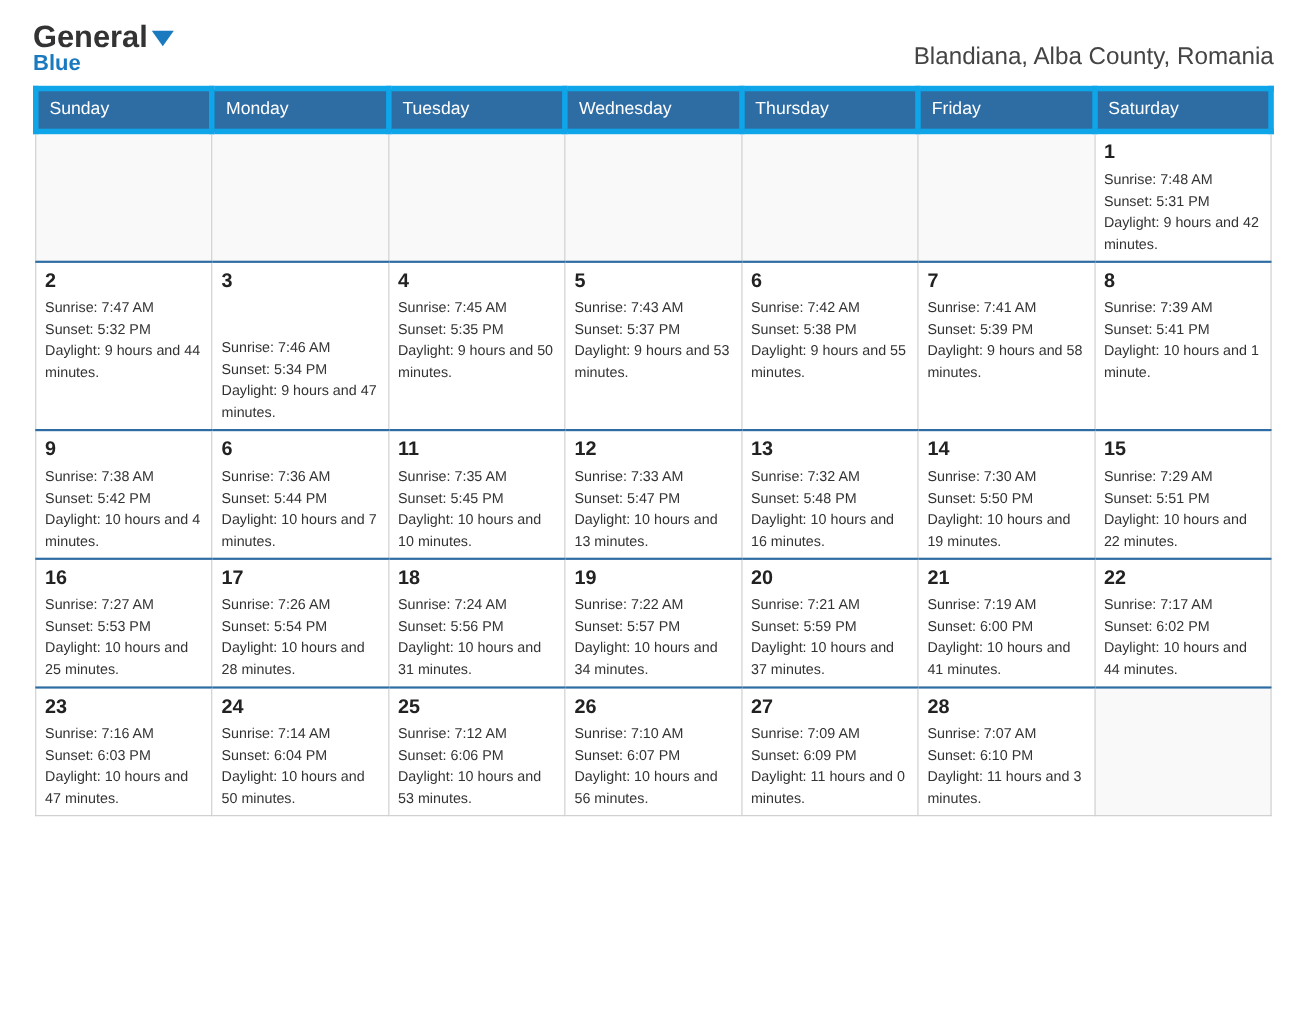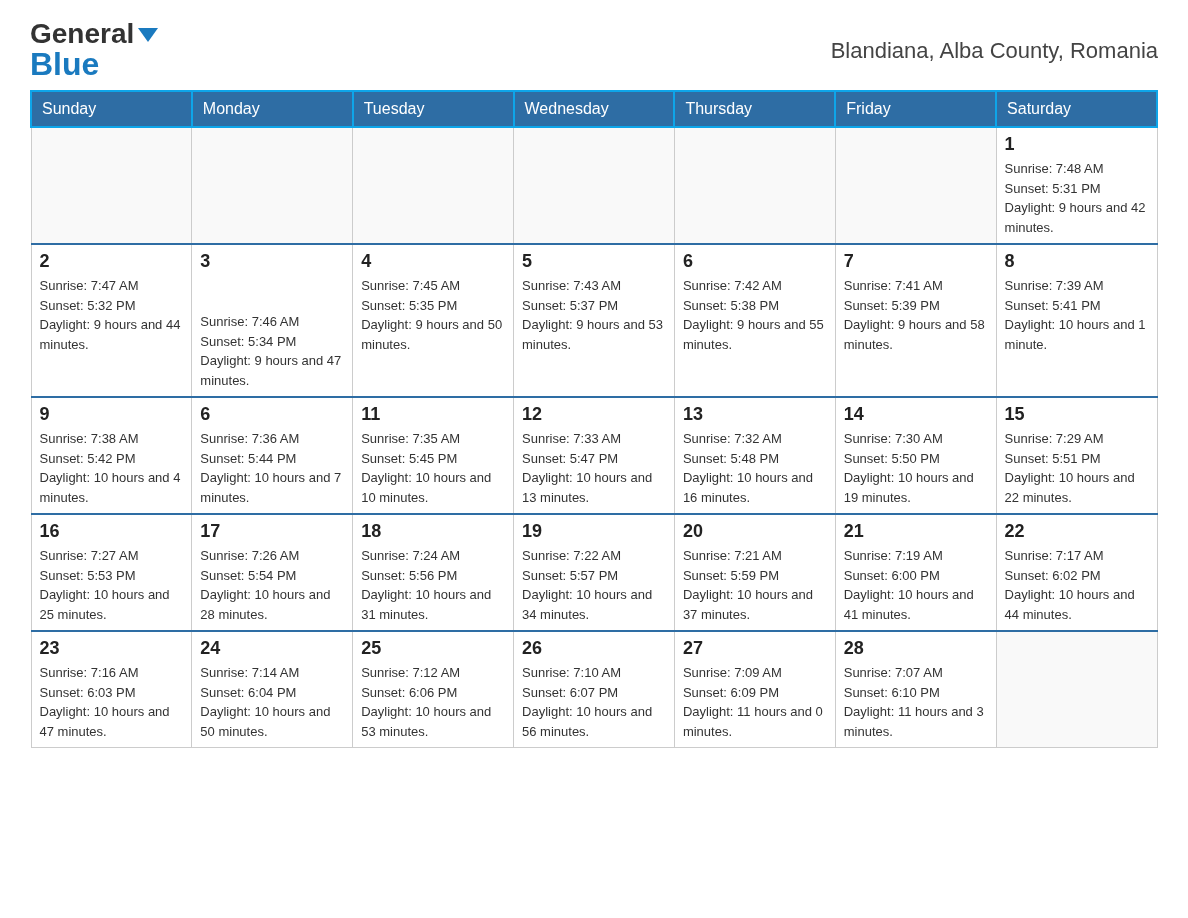--- a/index.html
+++ b/index.html
@@ -21,21 +21,21 @@
       flex-direction: column;
       align-items: flex-start;
     }
     .logo-general {
       font-size: 28px;
       font-weight: bold;
       color: #333;
       line-height: 1;
     }
     .logo-blue {
-      font-size: 32px;
+      font-size: 20px;
       font-weight: bold;
       color: #1a7abf;
       line-height: 1;
     }
     .logo-triangle {
       display: inline-block;
       width: 0;
       height: 0;
       border-left: 10px solid transparent;
       border-right: 10px solid transparent;
@@ -64,21 +64,21 @@
       border-collapse: collapse;
       margin-top: 10px;
     }
     .calendar th {
       background-color: #2e6da4;
       color: #fff;
       font-size: 16px;
       font-weight: normal;
       padding: 8px 10px;
       text-align: left;
-      border: 2px solid #0ea5e9;
+      border: 5px solid #0ea5e9;
     }
     .calendar td {
       border: 1px solid #ccc;
       vertical-align: top;
       padding: 6px 8px;
       width: 14.28%;
       height: 110px;
       background: #fff;
     }
     .calendar td.empty {

